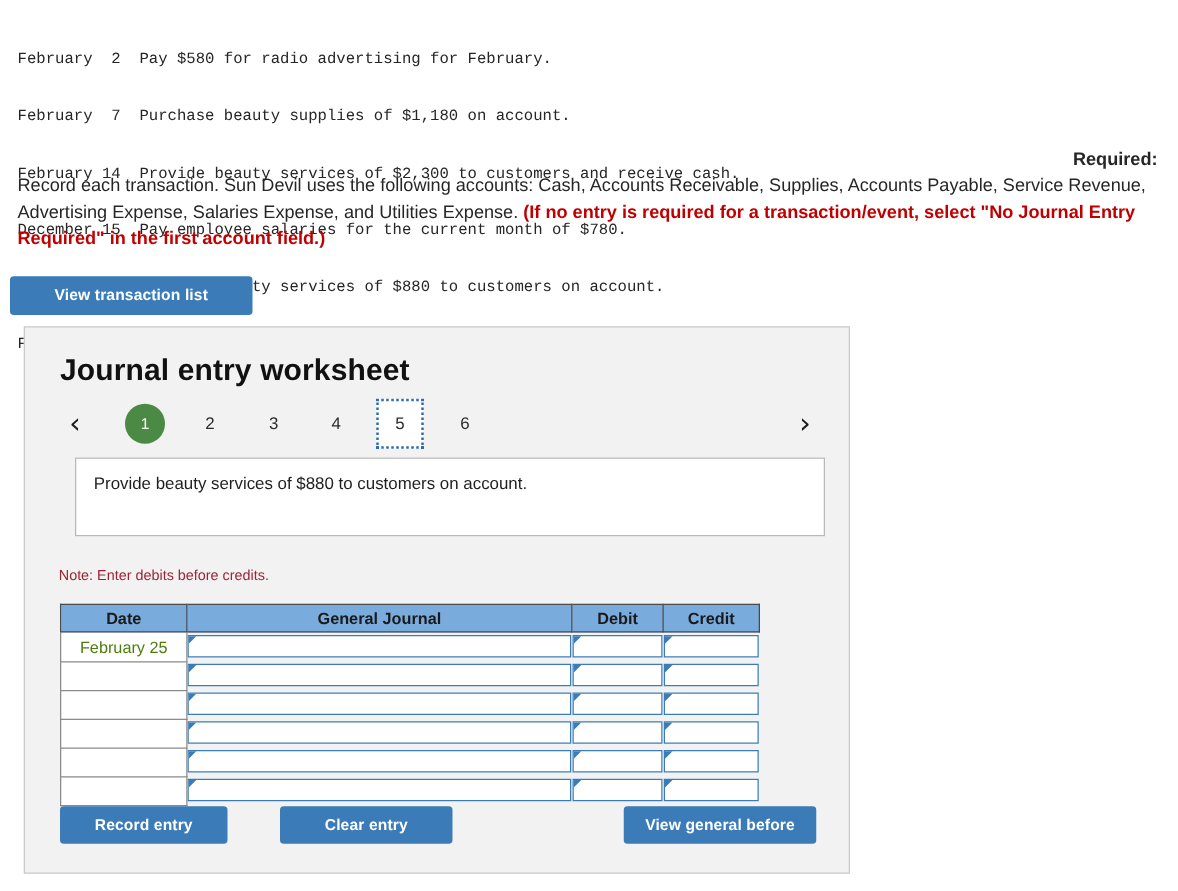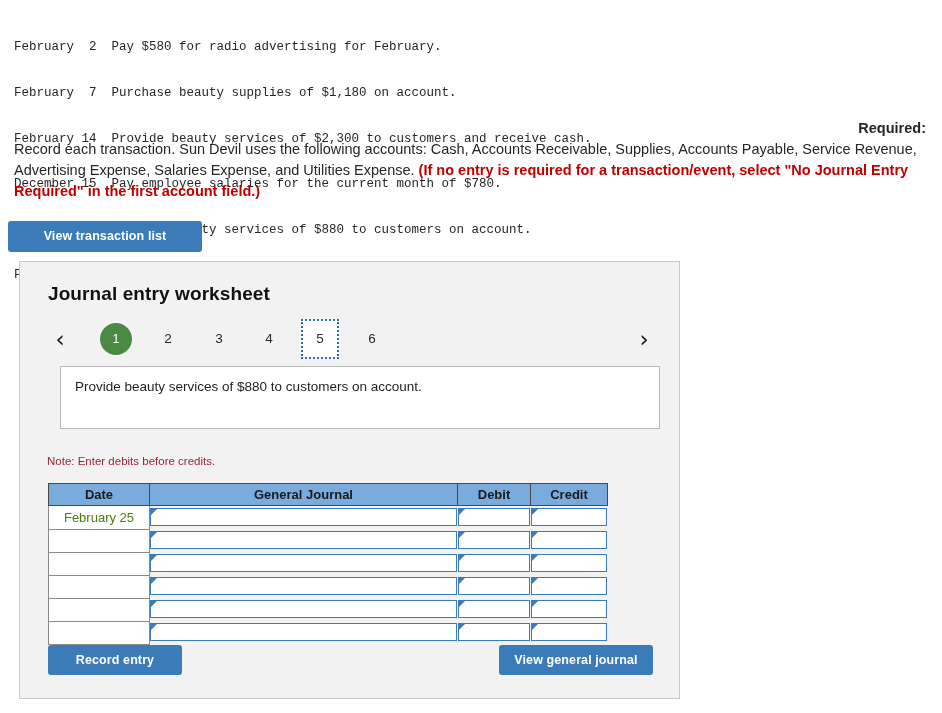--- a/index.html
+++ b/index.html
@@ -80,21 +80,21 @@
     width: 661px;
     height: 438px;
     background: #f2f2f2;
     border: 1px solid #c9c9c9;
     box-sizing: border-box;
   }
   .panel-title {
     position: absolute;
     left: 28px;
     top: 21px;
-    font-size: 19px;
+    font-size: 24px;
     font-weight: bold;
     color: #111111;
     letter-spacing: .1px;
   }
 
   
   .stepper {
     position: absolute;
     left: 0;
     top: 55px;
@@ -383,15 +383,16 @@
             <div class="inputbox"></div>
           </td>
         <td class="cell-input">
             <div class="inputbox"></div>
           </td>
       </tr>
     </tbody>
   </table>
 
   <button class="btn btn-record">Record entry</button>
-  <button class="btn btn-viewjournal">View general journal</button>
+  <button class="btn btn-clear">Clear entry</button>
+  <button class="btn btn-viewjournal">View general before</button>
 
 </div>
 
 </body></html>

